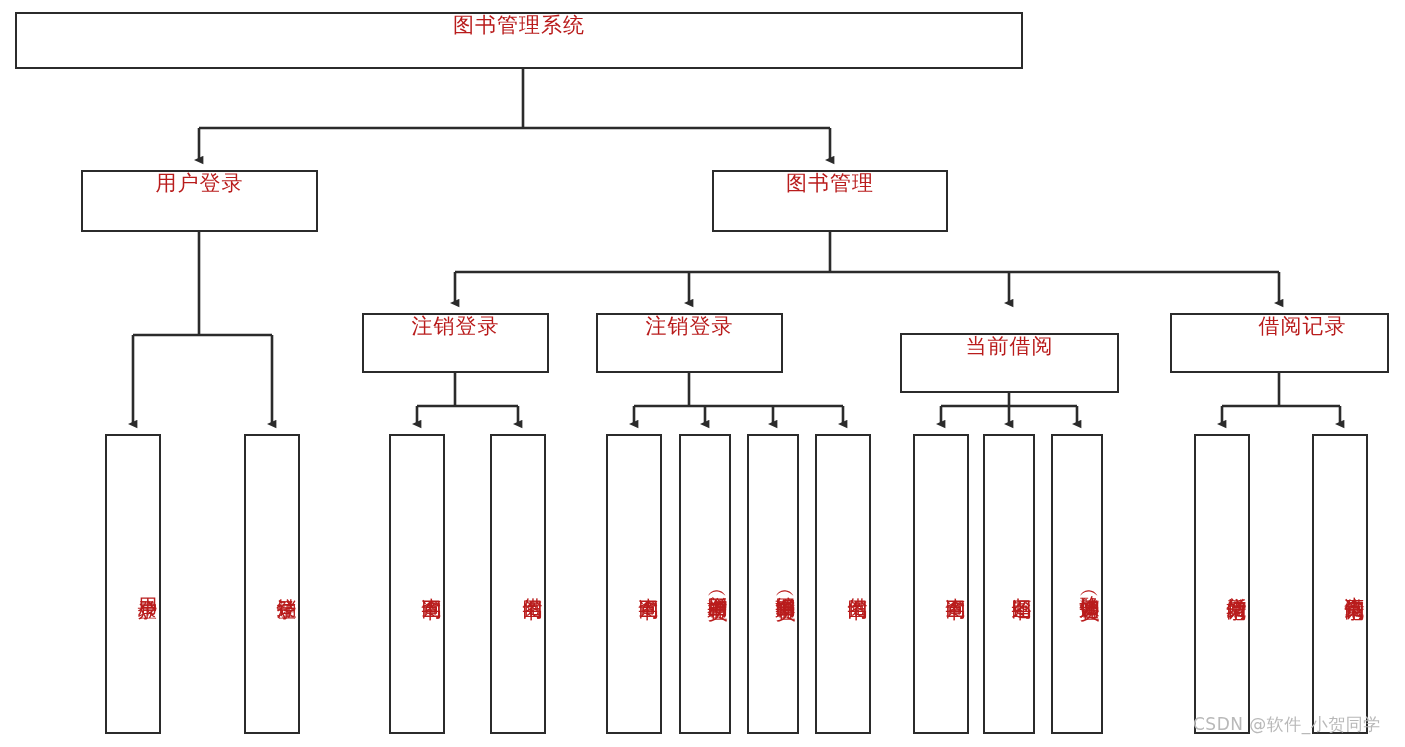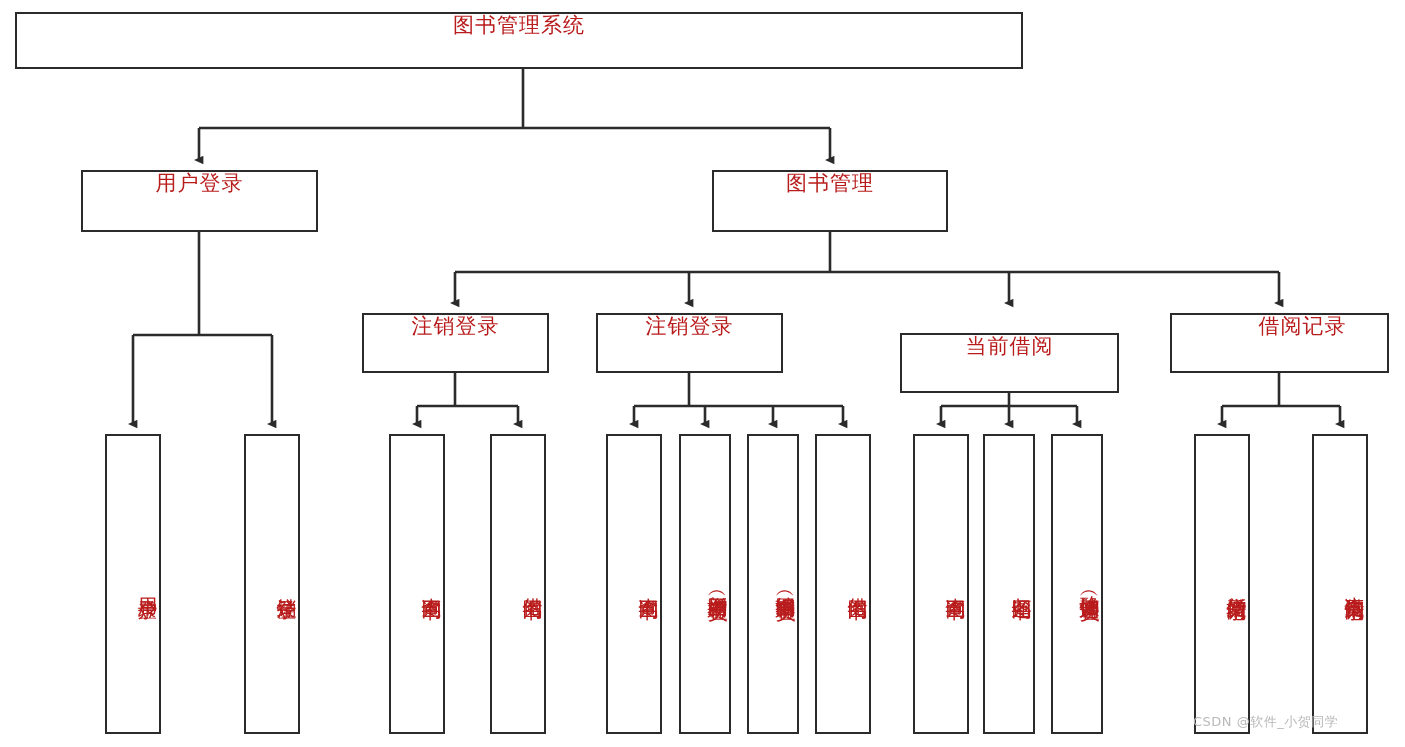--- a/index.html
+++ b/index.html
@@ -37,21 +37,21 @@
   }
   .node.vert > span{
     writing-mode:vertical-rl;
     text-orientation:upright;
     display:block;
     max-height:100%;
   }
   #watermark{
     position:absolute;
     left:1193px;top:713px;
-    font-size:13px;
+    font-size:17px;
     color:#b9b9b9;
     white-space:nowrap;
     letter-spacing:0.5px;
   }
 </style>
 </head>
 <body>
 
 <div id="stage">
 

